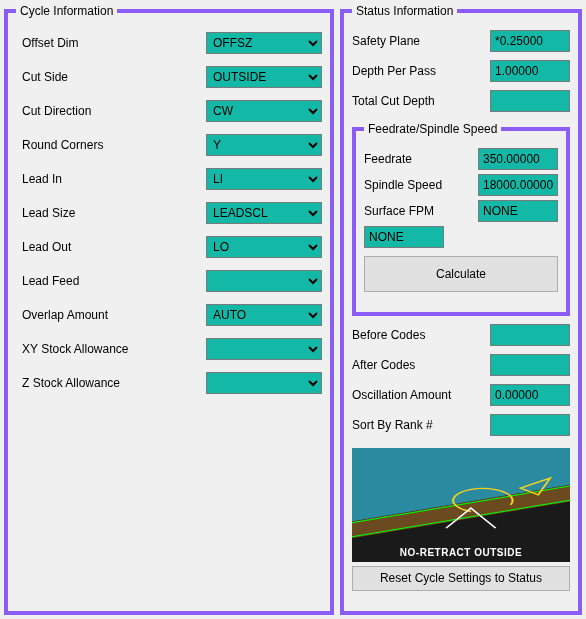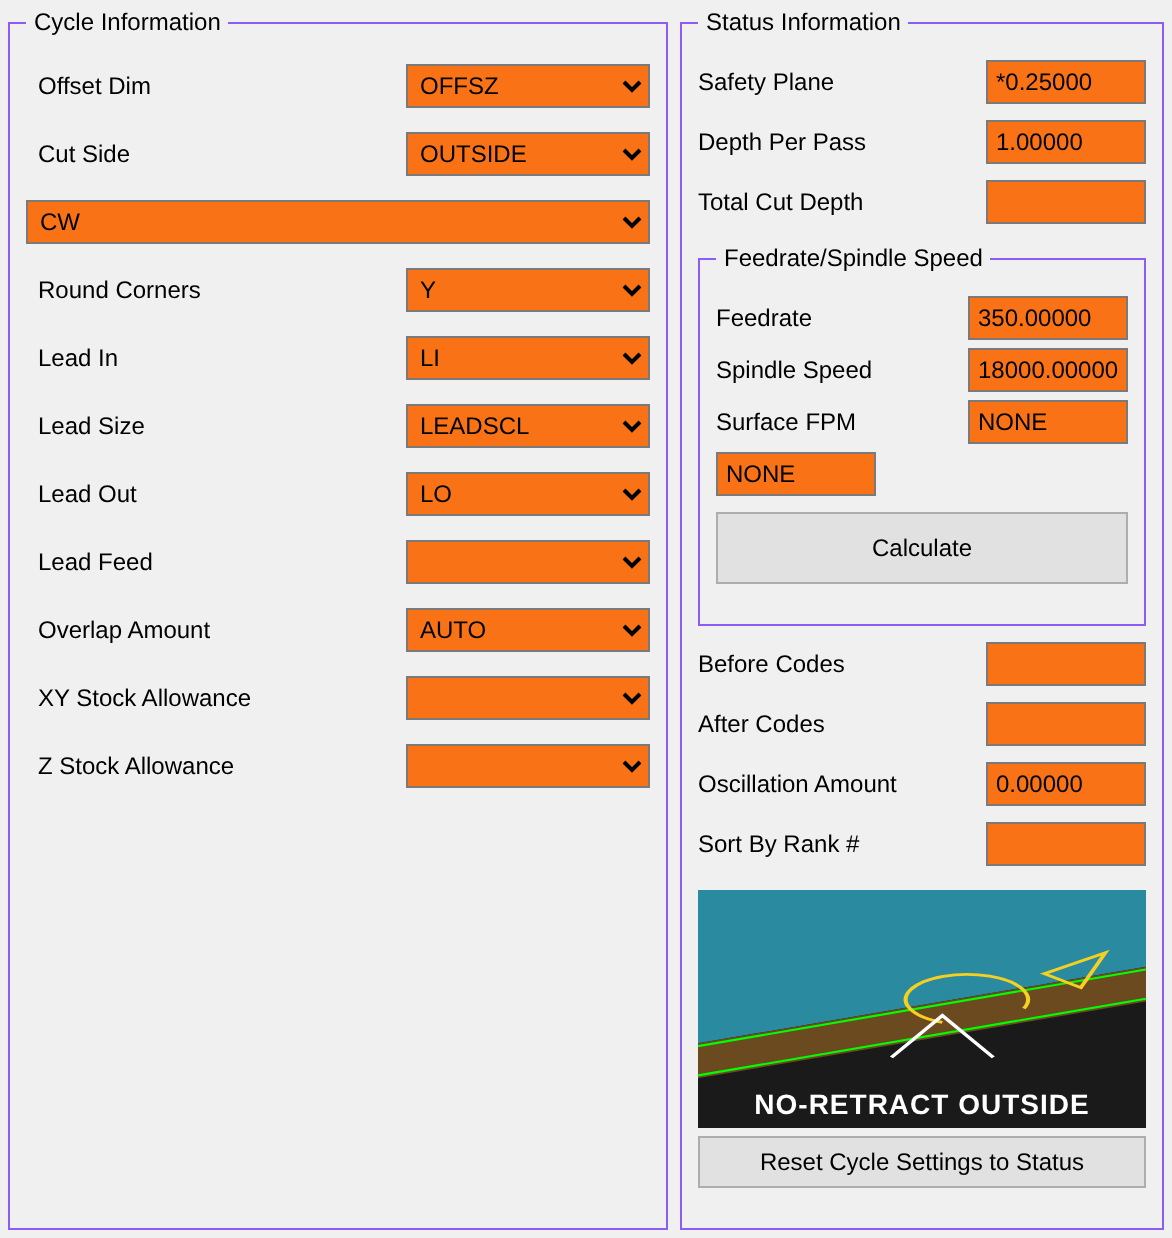--- a/index.html
+++ b/index.html
@@ -1,50 +1,51 @@
 <!DOCTYPE html>
 <html><head>
 <meta charset="utf-8">
 <style>
   * { box-sizing: border-box; font-family: "Segoe UI", Tahoma, sans-serif; font-size: 12px; }
   body { margin: 0; background: #f0f0f0; width: 586px; height: 619px; padding: 4px; display: flex; gap: 6px; }
-  fieldset { border: 1px solid #8b5cf6; border-radius: 0; margin: 0; padding: 8px 8px 20px 8px; background: #f0f0f0; }
+  fieldset { border: 4px solid #8b5cf6; border-radius: 0; margin: 0; padding: 8px 8px 20px 8px; background: #f0f0f0; }
   legend { padding: 0 4px; color: #000; }
   .col-left { width: 330px; display: flex; flex-direction: column; }
   .col-right { flex: 1; display: flex; flex-direction: column; }
   .row { display: flex; align-items: center; margin: 6px 0; gap: 40px; }
   .row label { flex: 0 0 150px; padding-left: 6px; }
   .row select, .row input[type=text] { flex: 1; }
-  select, input[type=text] { height: 22px; border: 1px solid #7a7a7a; background: #f97316; padding: 0 4px; font-size: 12px; }
+  select, input[type=text] { height: 22px; border: 1px solid #7a7a7a; background: #14b8a6; padding: 0 4px; font-size: 12px; }
   select { padding: 0 2px; }
   .status-row { display: flex; align-items: center; margin: 4px 0; }
   .status-row label { flex: 1; }
   .status-row input { width: 80px; }
   .inner-fs { margin-top: 6px; }
   button.calc, button.reset { width: 100%; height: 36px; background: #e1e1e1; border: 1px solid #adadad; cursor: pointer; margin-top: 4px; }
   .preview { margin-top: 8px; width: 100%; height: 170px; position: relative; background: #1a1a1a; overflow: hidden; }
   .preview svg { width: 100%; height: 100%; }
-  .preview-caption { position: absolute; bottom: 0; left: 0; right: 0; text-align: center; color: #fff; font-weight: bold; font-size: 14px; padding: 4px 0; letter-spacing: 0.5px; }
+  .preview-caption { position: absolute; bottom: 0; left: 0; right: 0; text-align: center; color: #fff; font-weight: bold; font-size: 10px; padding: 4px 0; letter-spacing: 0.5px; }
   .spacer { flex: 1; }
 </style>
 </head>
 <body>
 
 <fieldset class="col-left">
   <legend>Cycle Information</legend>
 
   <div class="row">
     <label>Offset Dim</label>
     <select><option>OFFSZ</option></select>
   </div>
   <div class="row">
     <label>Cut Side</label>
     <select><option>OUTSIDE</option></select>
   </div>
   <div class="row">
+    <label>Cut Direction</label>
     <select><option>CW</option></select>
   </div>
   <div class="row">
     <label>Round Corners</label>
     <select><option>Y</option></select>
   </div>
   <div class="row">
     <label>Lead In</label>
     <select><option>LI</option></select>
   </div>

